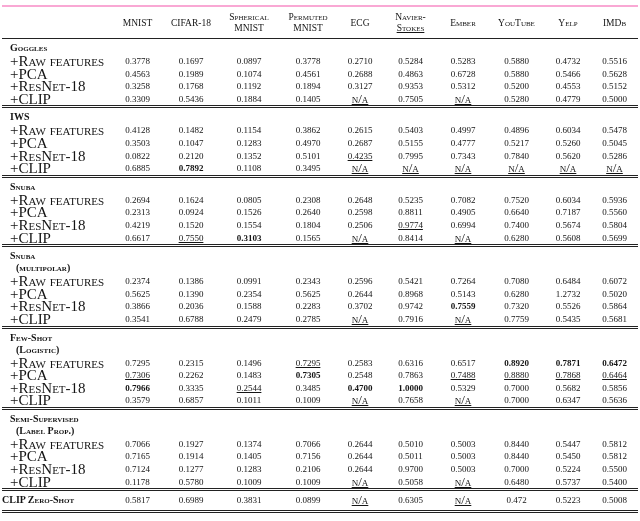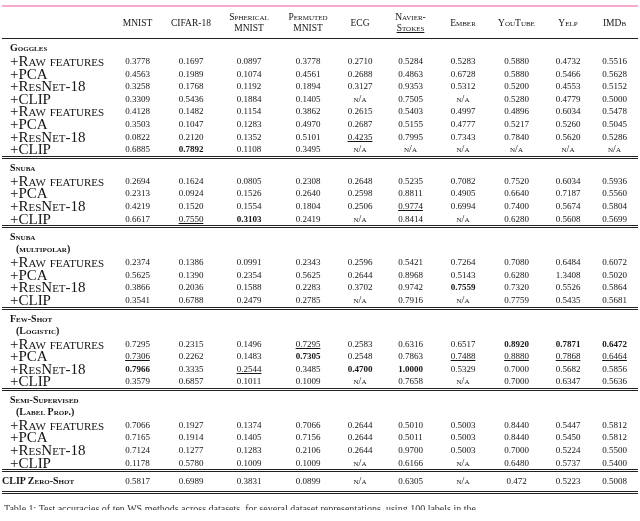--- a/index.html
+++ b/index.html
@@ -55,21 +55,21 @@
   tr.group-head td .line2 { display: block; margin-left: 6px; }
   tr.group-start td { border-top: 3px double #222; }
   tr.footer td {
     border-top: 3px double #222;
     padding: 3px 0 3px 0;
     margin-top: 27px;
   }
   tr.footer td.rowlbl { font-weight: bold; font-size: 10px; }
   td.b { font-weight: bold; }
   td.u { text-decoration: underline; }
-  td.na { font-variant: small-caps; font-size: 10px; }
+  td.na { font-variant: small-caps; font-size: 13px; text-decoration: underline; }
   .caption {
     margin-top: 9px;
     height: 7px;
     overflow: hidden;
     font-size: 10px;
     line-height: 12px;
     color: #333;
     padding-left: 2px;
   }
 </style>
@@ -154,20 +154,23 @@
         <td>0.5436</td>
         <td>0.1884</td>
         <td>0.1405</td>
         <td class="na">n/a</td>
         <td>0.7505</td>
         <td class="na">n/a</td>
         <td>0.5280</td>
         <td>0.4779</td>
         <td>0.5000</td>
       </tr>
+      <tr class="group-head group-start">
+        <td colspan="11">IWS</td>
+      </tr>
       <tr>
         <td class="rowlbl">+Raw features</td>
         <td>0.4128</td>
         <td>0.1482</td>
         <td>0.1154</td>
         <td>0.3862</td>
         <td>0.2615</td>
         <td>0.5403</td>
         <td>0.4997</td>
         <td>0.4896</td>
@@ -253,21 +256,21 @@
         <td>0.6994</td>
         <td>0.7400</td>
         <td>0.5674</td>
         <td>0.5804</td>
       </tr>
       <tr>
         <td class="rowlbl">+CLIP</td>
         <td>0.6617</td>
         <td class="u">0.7550</td>
         <td class="b">0.3103</td>
-        <td>0.2419</td>
+        <td>0.1565</td>
         <td class="na">n/a</td>
         <td>0.8414</td>
         <td class="na">n/a</td>
         <td>0.6280</td>
         <td>0.5608</td>
         <td>0.5699</td>
       </tr>
       <tr class="group-head group-start">
         <td colspan="11">Snuba<span class="line2">(multipolar)</span></td>
       </tr>
@@ -287,21 +290,21 @@
       <tr>
         <td class="rowlbl">+PCA</td>
         <td>0.5625</td>
         <td>0.1390</td>
         <td>0.2354</td>
         <td>0.5625</td>
         <td>0.2644</td>
         <td>0.8968</td>
         <td>0.5143</td>
         <td>0.6280</td>
-        <td>1.3408</td>
+        <td>1.2732</td>
         <td>0.5020</td>
       </tr>
       <tr>
         <td class="rowlbl">+ResNet-18</td>
         <td>0.3866</td>
         <td>0.2036</td>
         <td>0.1588</td>
         <td>0.2283</td>
         <td>0.3702</td>
         <td>0.9742</td>
@@ -420,21 +423,21 @@
         <td>0.5224</td>
         <td>0.5500</td>
       </tr>
       <tr>
         <td class="rowlbl">+CLIP</td>
         <td>0.1178</td>
         <td>0.5780</td>
         <td>0.1009</td>
         <td>0.1009</td>
         <td class="na">n/a</td>
-        <td>0.6166</td>
+        <td>0.5058</td>
         <td class="na">n/a</td>
         <td>0.6480</td>
         <td>0.5737</td>
         <td>0.5400</td>
       </tr>
       <tr class="footer">
         <td class="rowlbl">CLIP Zero-Shot</td>
         <td>0.5817</td>
         <td>0.6989</td>
         <td>0.3831</td>

